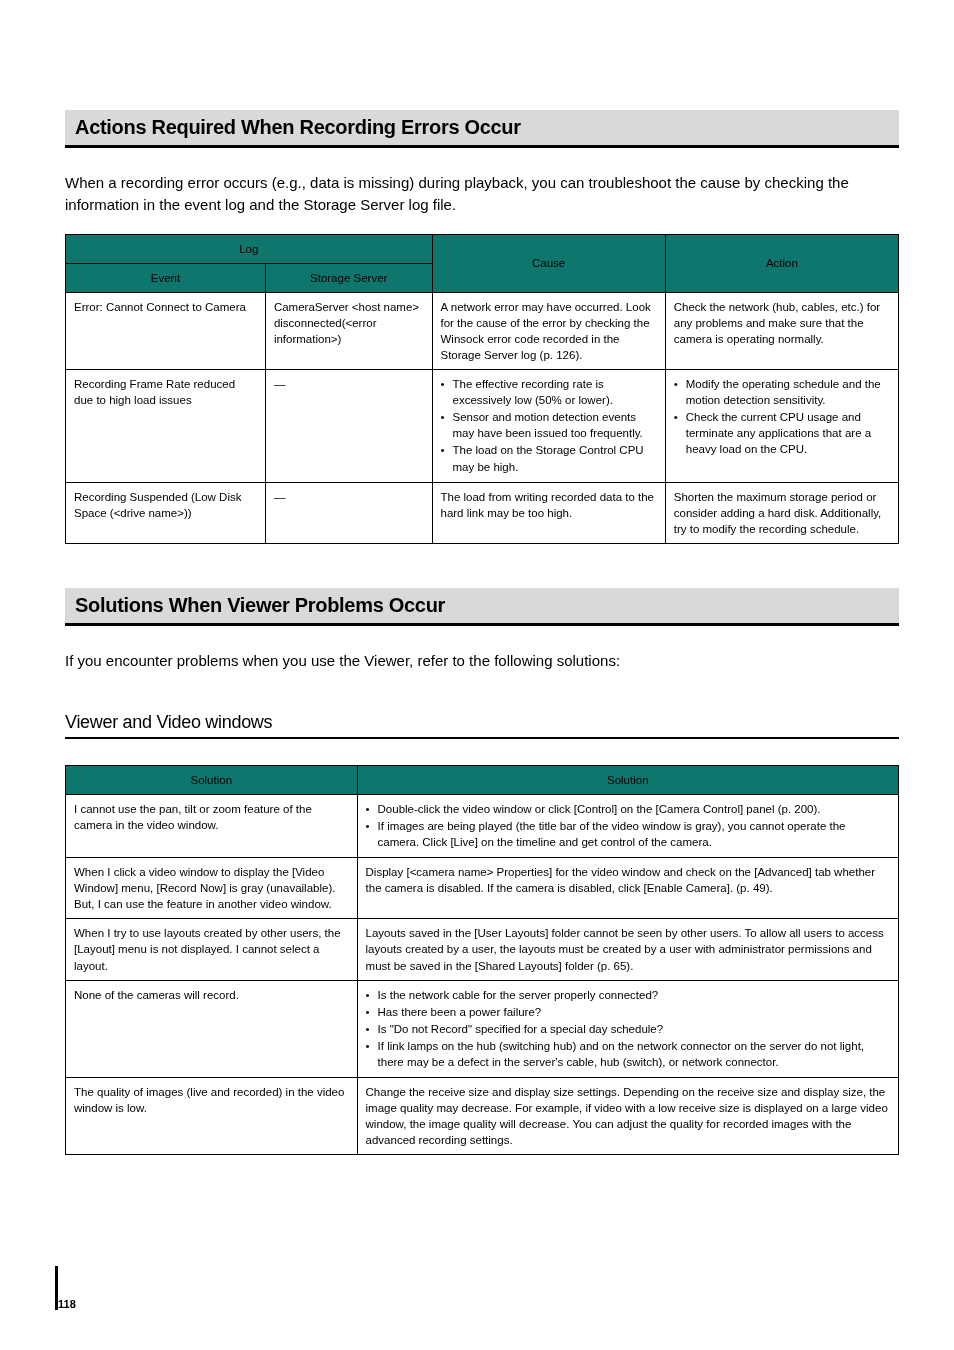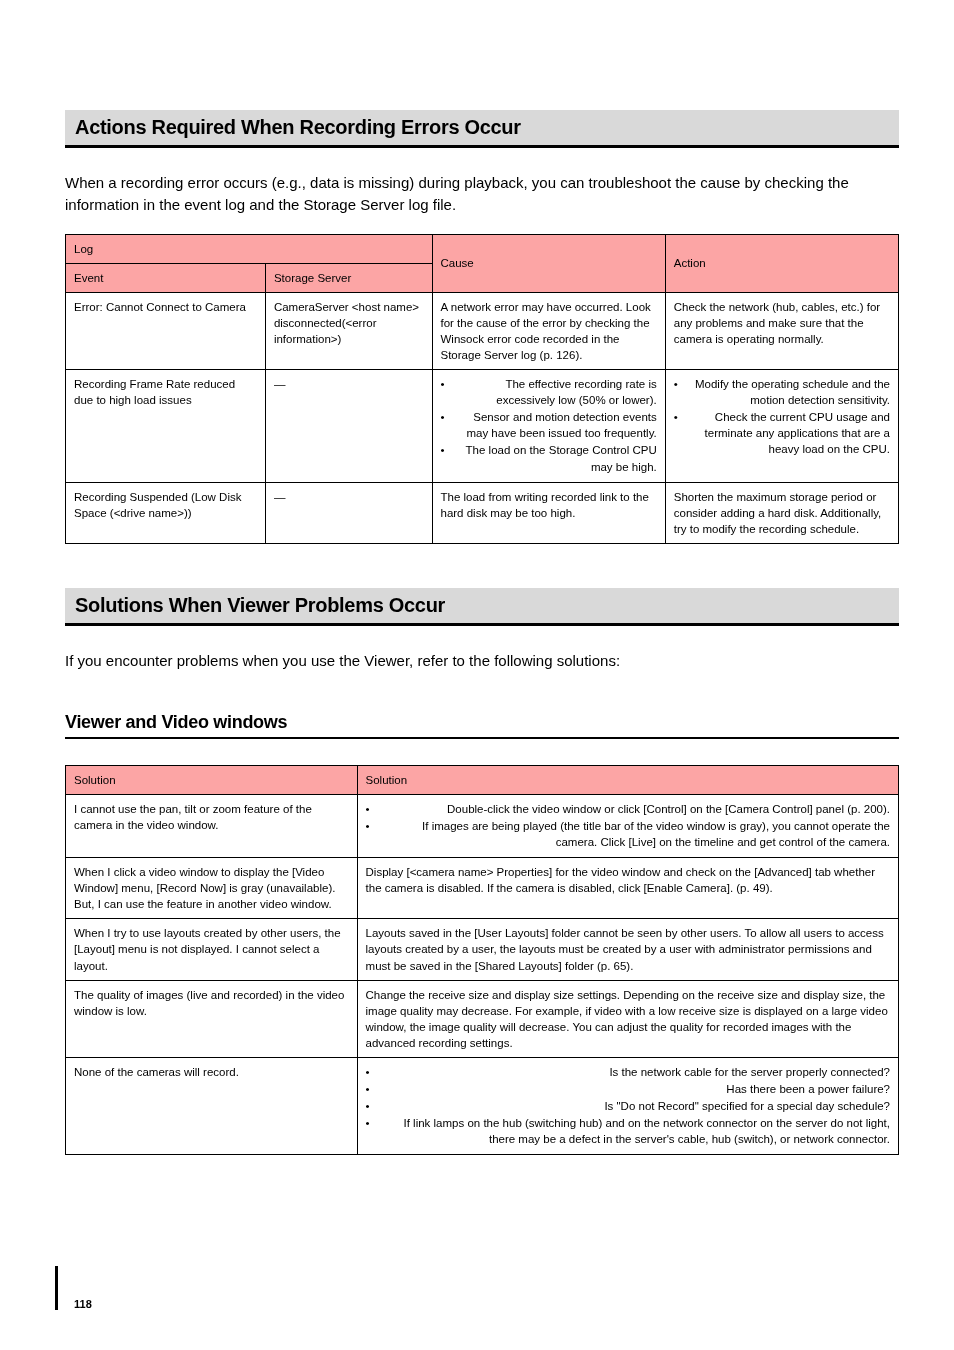--- a/index.html
+++ b/index.html
@@ -35,61 +35,60 @@
     font-size: 11.5px;
     line-height: 1.4;
   }
   th, td {
     border: 1px solid #000;
     padding: 6px 8px;
     text-align: left;
     vertical-align: top;
   }
   th {
-    background: #fca5a5;
+    background: #0f766e;
     font-weight: normal;
-    text-align: left;
+    text-align: center;
     vertical-align: middle;
   }
   .sub-heading {
     font-size: 18px;
-    font-weight: bold;
+    font-weight: normal;
     margin-bottom: 4px;
     letter-spacing: -0.3px;
   }
   .sub-heading-rule {
     border: none;
     border-top: 2px solid #000;
     margin-bottom: 26px;
   }
   ul.bullets {
     list-style: none;
     padding: 0;
     margin: 0;
   }
   ul.bullets > li {
     position: relative;
     padding-left: 12px;
     margin-bottom: 1px;
-    text-align: right;
   }
   ul.bullets > li::before {
     content: "•";
     position: absolute;
     left: 0;
     top: 0;
   }
   .page-num {
     position: absolute;
     bottom: 40px;
     left: 55px;
     font-size: 11px;
     font-weight: bold;
     border-left: 3px solid #000;
-    padding-left: 16px;
+    padding-left: 0;
     height: 44px;
     display: flex;
     align-items: flex-end;
   }
   .dash-cell { vertical-align: top; }
   .section-gap-1 { height: 44px; }
   .section-gap-2 { height: 22px; }
 </style>
 </head>
 <body>
@@ -137,21 +136,21 @@
       <td>
         <ul class="bullets">
           <li>Modify the operating schedule and the motion detection sensitivity.</li>
           <li>Check the current CPU usage and terminate any applications that are a heavy load on the CPU.</li>
         </ul>
       </td>
     </tr>
     <tr>
       <td>Recording Suspended (Low Disk Space (&lt;drive name&gt;))</td>
       <td class="dash-cell">—</td>
-      <td>The load from writing recorded link to the hard disk may be too high.</td>
+      <td>The load from writing recorded data to the hard link may be too high.</td>
       <td>Shorten the maximum storage period or consider adding a hard disk. Additionally, try to modify the recording schedule.</td>
     </tr>
   </tbody>
 </table>
 
 <div class="section-gap-1"></div>
 
 <div class="section-title-wrap">
   <div class="section-title">Solutions When Viewer Problems Occur</div>
 </div>
@@ -185,30 +184,30 @@
     </tr>
     <tr>
       <td>When I click a video window to display the [Video Window] menu, [Record Now] is gray (unavailable). But, I can use the feature in another video window.</td>
       <td>Display [&lt;camera name&gt; Properties] for the video window and check on the [Advanced] tab whether the camera is disabled. If the camera is disabled, click [Enable Camera]. (p. 49).</td>
     </tr>
     <tr>
       <td>When I try to use layouts created by other users, the [Layout] menu is not displayed. I cannot select a layout.</td>
       <td>Layouts saved in the [User Layouts] folder cannot be seen by other users. To allow all users to access layouts created by a user, the layouts must be created by a user with administrator permissions and must be saved in the [Shared Layouts] folder (p. 65).</td>
     </tr>
     <tr>
-      <td>The quality of images (live and recorded) in the video window is low.</td>
-      <td>Change the receive size and display size settings. Depending on the receive size and display size, the image quality may decrease. For example, if video with a low receive size is displayed on a large video window, the image quality will decrease. You can adjust the quality for recorded images with the advanced recording settings.</td>
-    </tr>
-    <tr>
       <td>None of the cameras will record.</td>
       <td>
         <ul class="bullets">
           <li>Is the network cable for the server properly connected?</li>
           <li>Has there been a power failure?</li>
           <li>Is "Do not Record" specified for a special day schedule?</li>
           <li>If link lamps on the hub (switching hub) and on the network connector on the server do not light, there may be a defect in the server's cable, hub (switch), or network connector.</li>
         </ul>
       </td>
     </tr>
+    <tr>
+      <td>The quality of images (live and recorded) in the video window is low.</td>
+      <td>Change the receive size and display size settings. Depending on the receive size and display size, the image quality may decrease. For example, if video with a low receive size is displayed on a large video window, the image quality will decrease. You can adjust the quality for recorded images with the advanced recording settings.</td>
+    </tr>
   </tbody>
 </table>
 
 <div class="page-num">118</div>
 
 </body></html>

